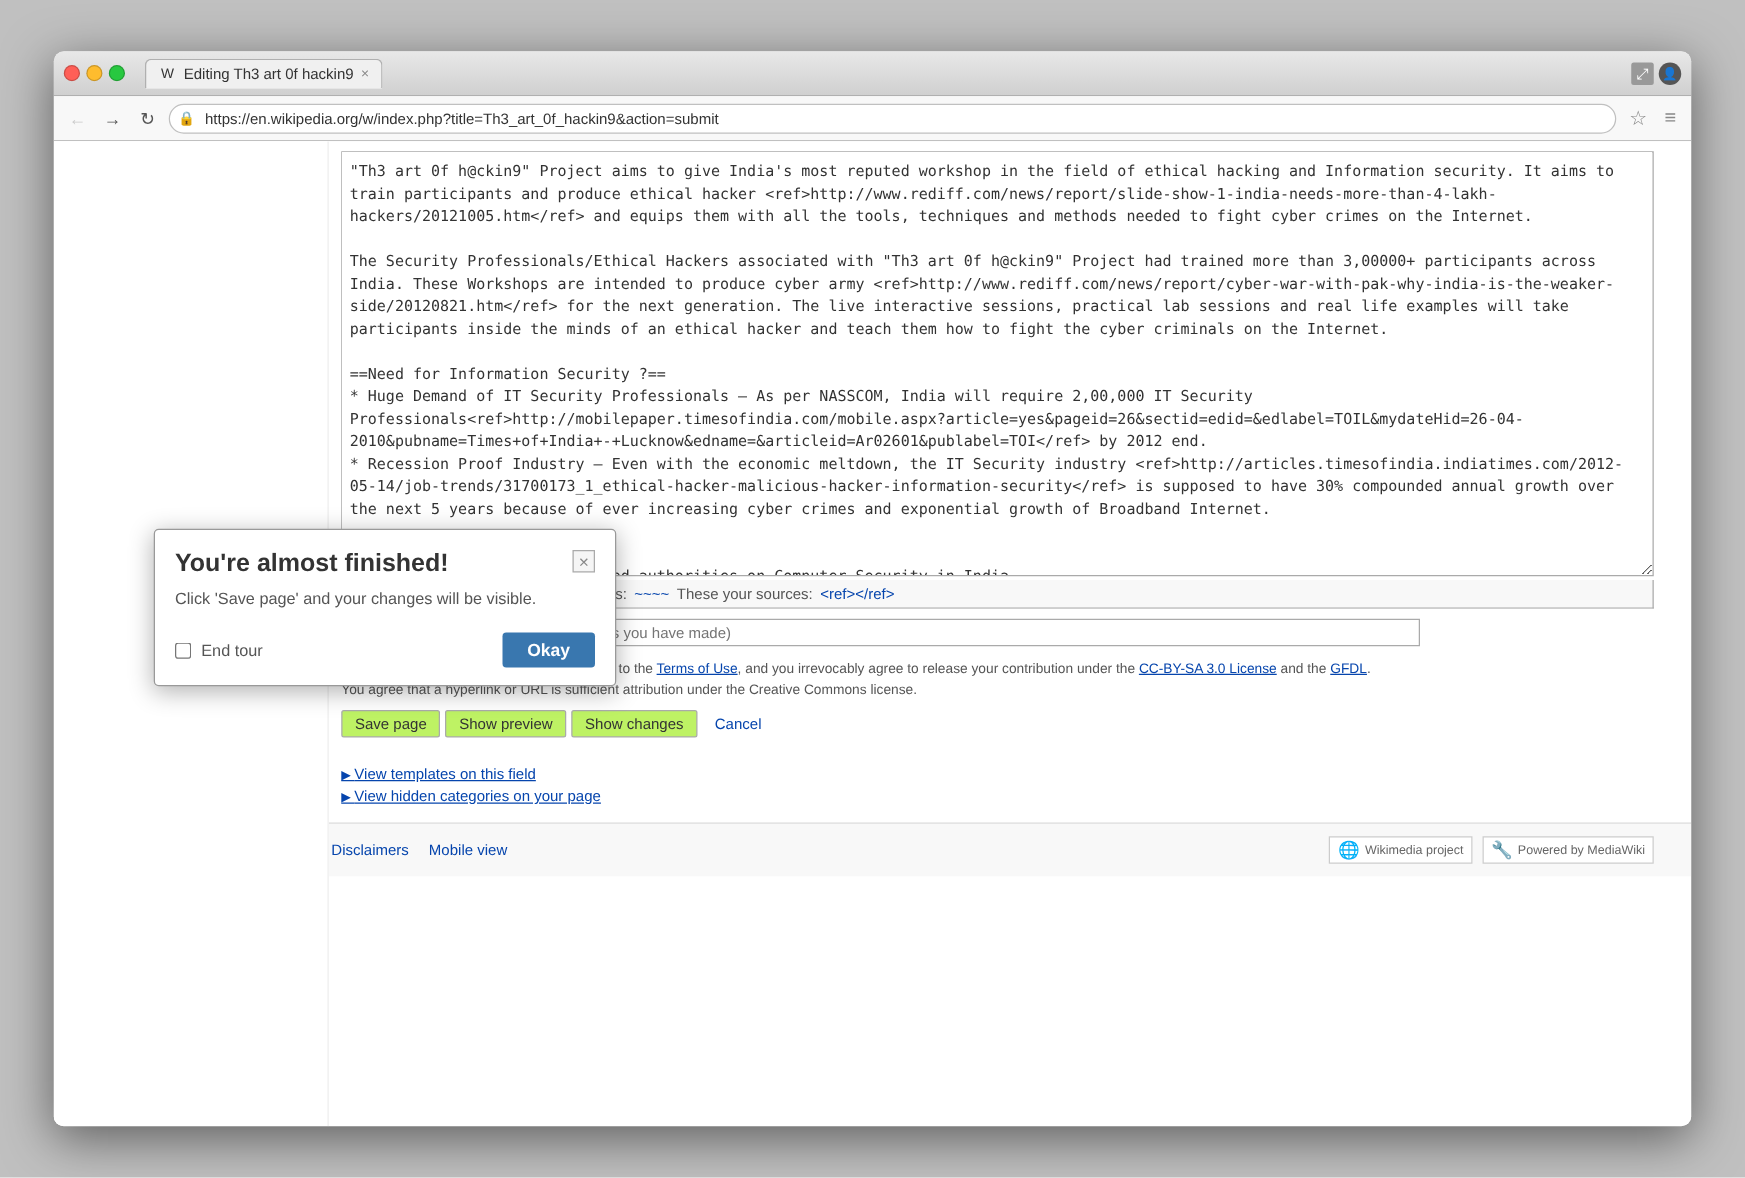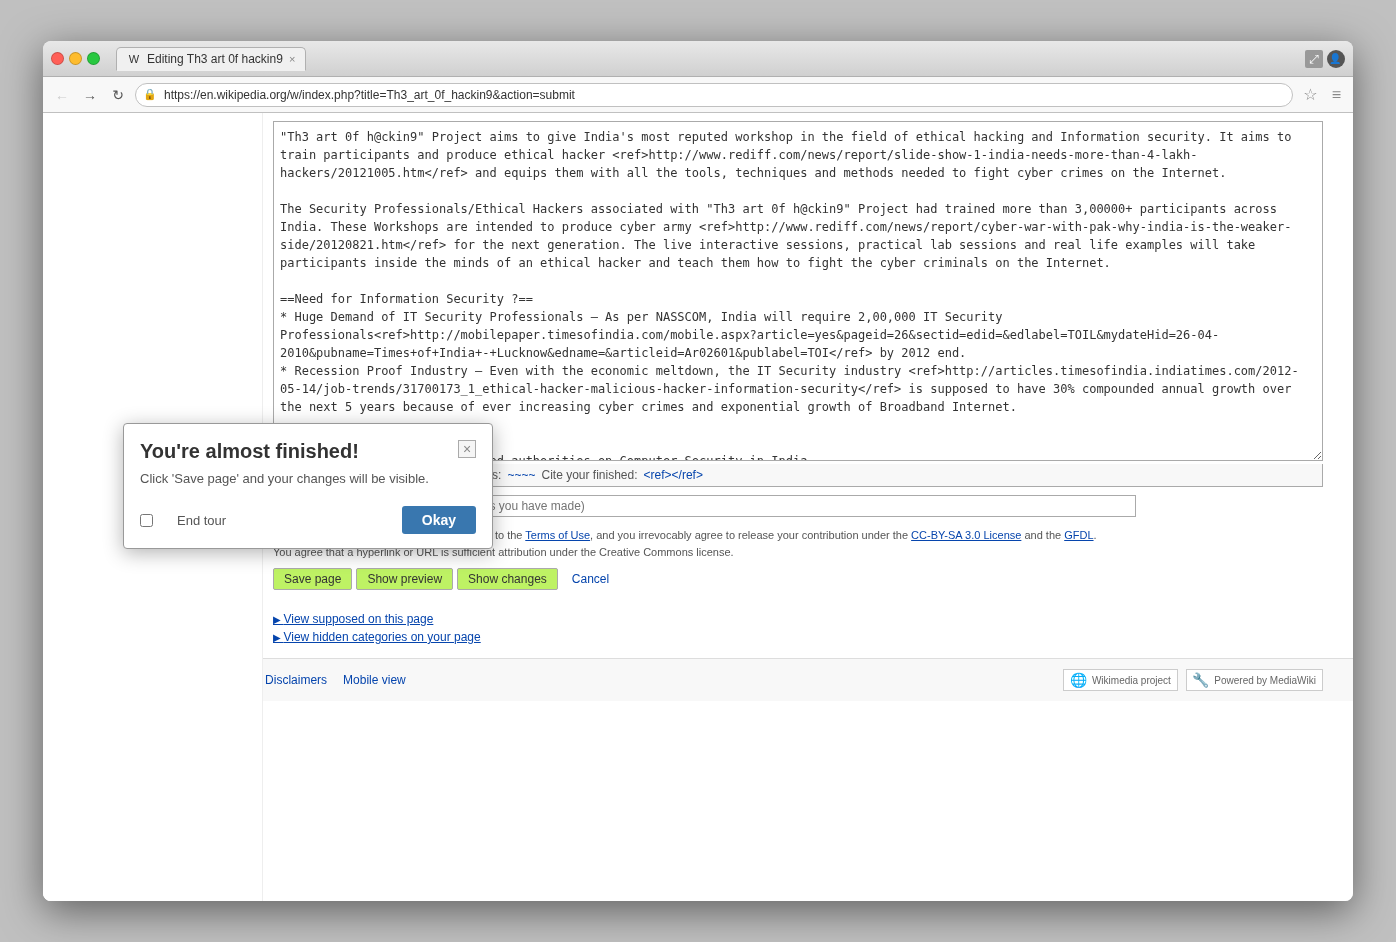--- a/index.html
+++ b/index.html
@@ -343,21 +343,21 @@
     }
     .modal-footer {
       padding: 8px 16px 14px 16px;
       display: flex;
       align-items: center;
       justify-content: space-between;
     }
     .end-tour-label {
       display: flex;
       align-items: center;
-      gap: 24px;
+      gap: 8px;
       font-size: 13px;
       color: #555;
       cursor: pointer;
     }
     .okay-btn {
       background: #3977af;
       color: white;
       border: none;
       padding: 6px 20px;
       border-radius: 3px;
@@ -427,21 +427,21 @@
 ==Management Board==</textarea>
       </div>
 
       <div class="edit-toolbar-bottom" style="margin-left:230px; margin-right:30px;">
         <span class="toolbar-arrow">←</span>
         <span class="toolbar-arrow">→</span>
         <span class="toolbar-sep">·</span>
         <span class="toolbar-sign">§</span>
         <span class="toolbar-text">Sign your posts on talk pages:</span>
         <span class="toolbar-code">~~~~</span>
-        <span class="toolbar-text">Cite your finished:</span>
+        <span class="toolbar-text">These your sources:</span>
         <span class="toolbar-code">&lt;ref&gt;&lt;/ref&gt;</span>
       </div>
 
       <div class="summary-area">
         <div class="summary-row">
           <label>Summary:</label>
           <input class="summary-input" type="text" placeholder="(Briefly describe the changes you have made)" style="">
         </div>
       </div>
 
@@ -451,21 +451,21 @@
       </div>
 
       <div class="save-buttons">
         <button class="save-btn">Save page</button>
         <button class="save-btn">Show preview</button>
         <button class="save-btn">Show changes</button>
         <button class="save-btn" style="border:none;background:transparent;color:#0645ad;">Cancel</button>
       </div>
 
       <div class="below-edit">
-        <a class="expand-link" href="#">View supposed on this page</a>
+        <a class="expand-link" href="#">View templates on this field</a>
         <a class="expand-link" href="#">View hidden categories on your page</a>
       </div>
 
       <div class="wiki-footer">
         <div class="footer-links">
           <a href="#">Privacy policy</a>
           <a href="#">About Wikipedia</a>
           <a href="#">Disclaimers</a>
           <a href="#">Mobile view</a>
         </div>

